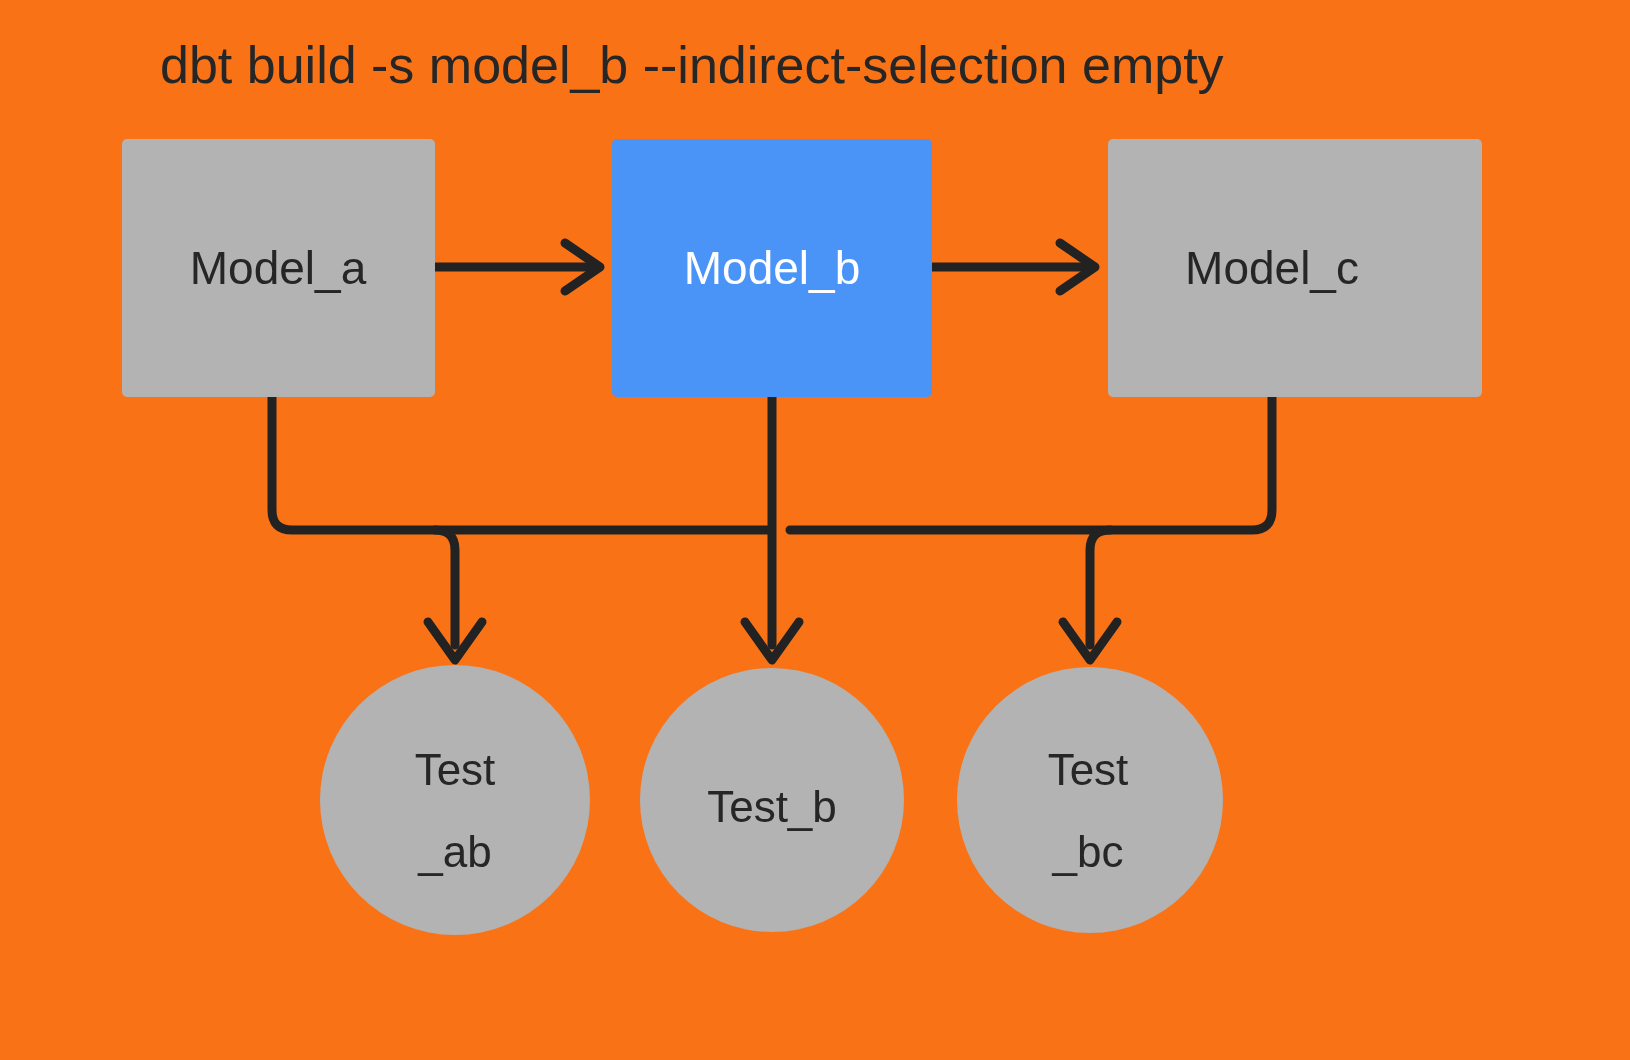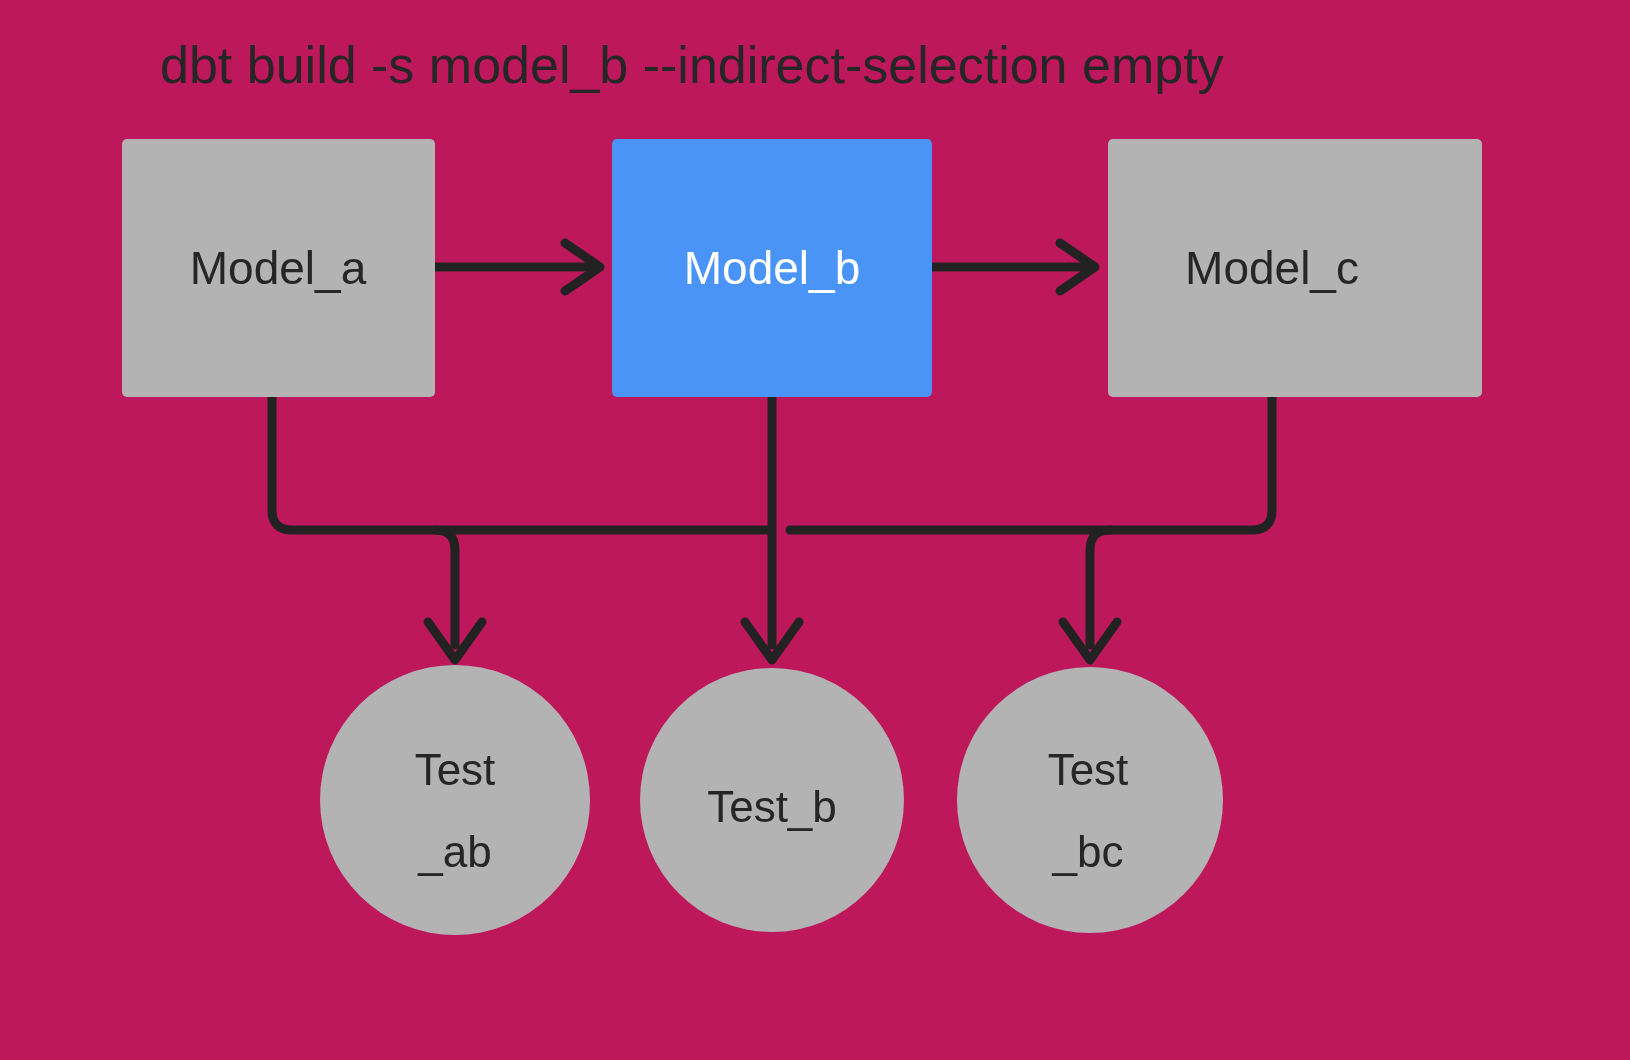--- a/index.html
+++ b/index.html
@@ -7,21 +7,21 @@
     padding: 0;
     background: #ffffff;
   }
   body {
     font-family: "Liberation Sans", sans-serif;
   }
   #canvas {
     position: relative;
     width: 1630px;
     height: 1060px;
-    background: #be185d;
+    background: #f97316;
     overflow: hidden;
   }
   .diagram-svg {
     position: absolute;
     top: 0;
     left: 0;
     width: 1630px;
     height: 1060px;
   }
   .node-label {

